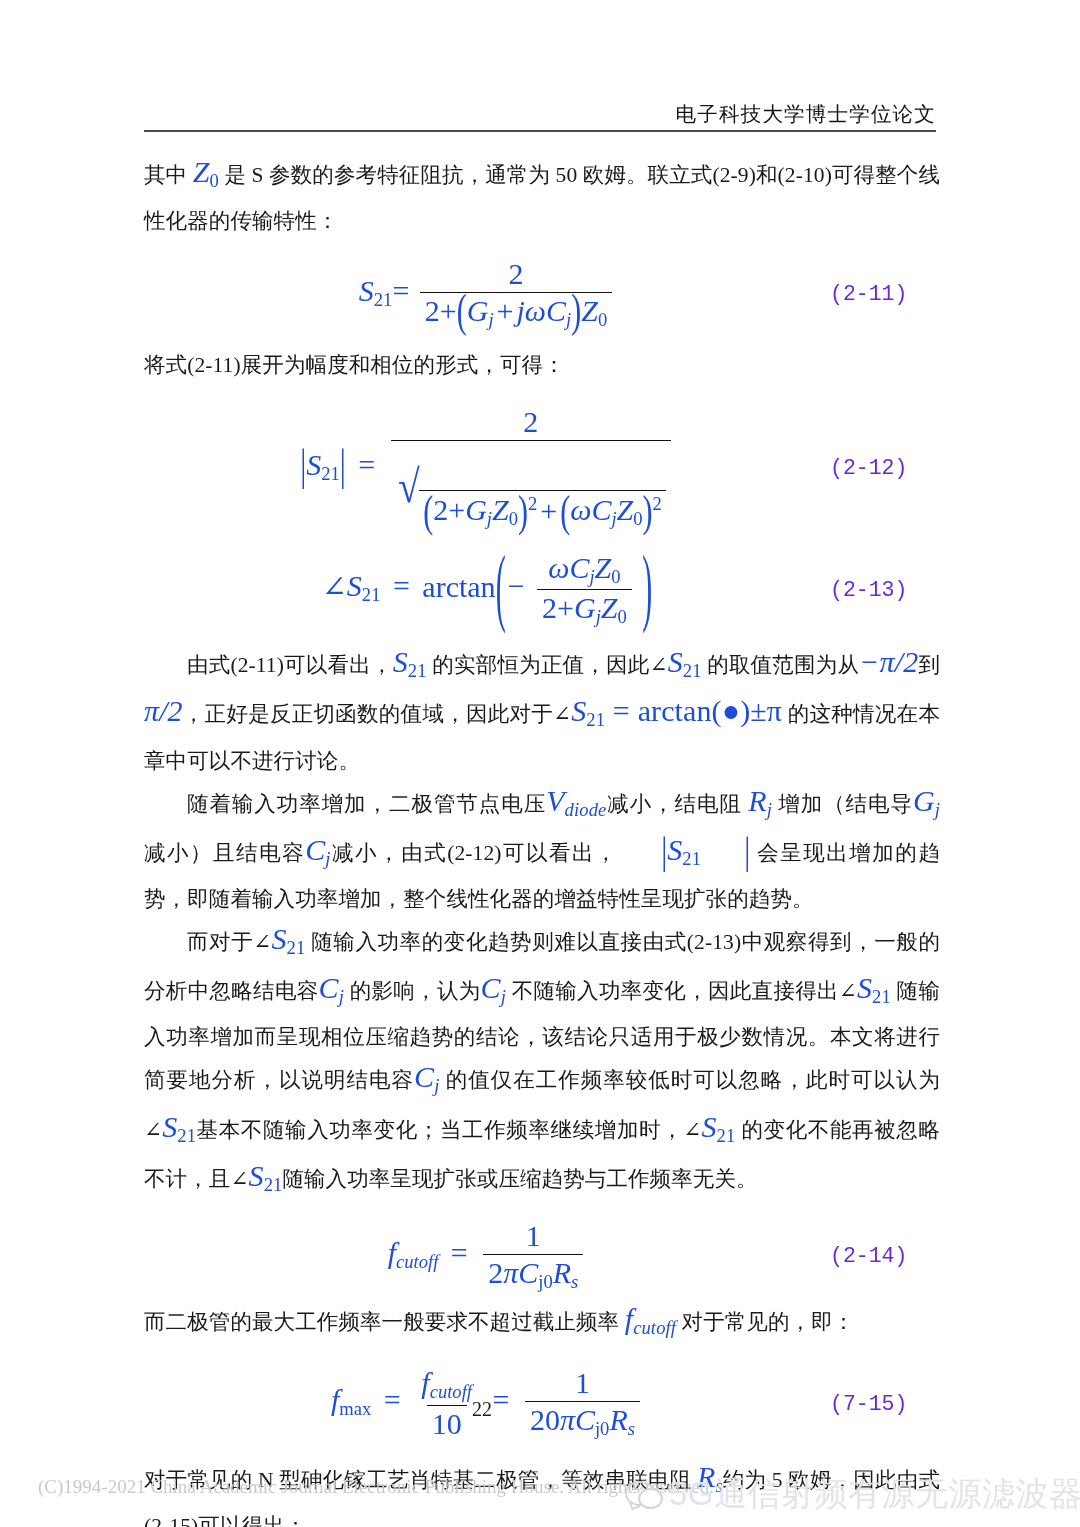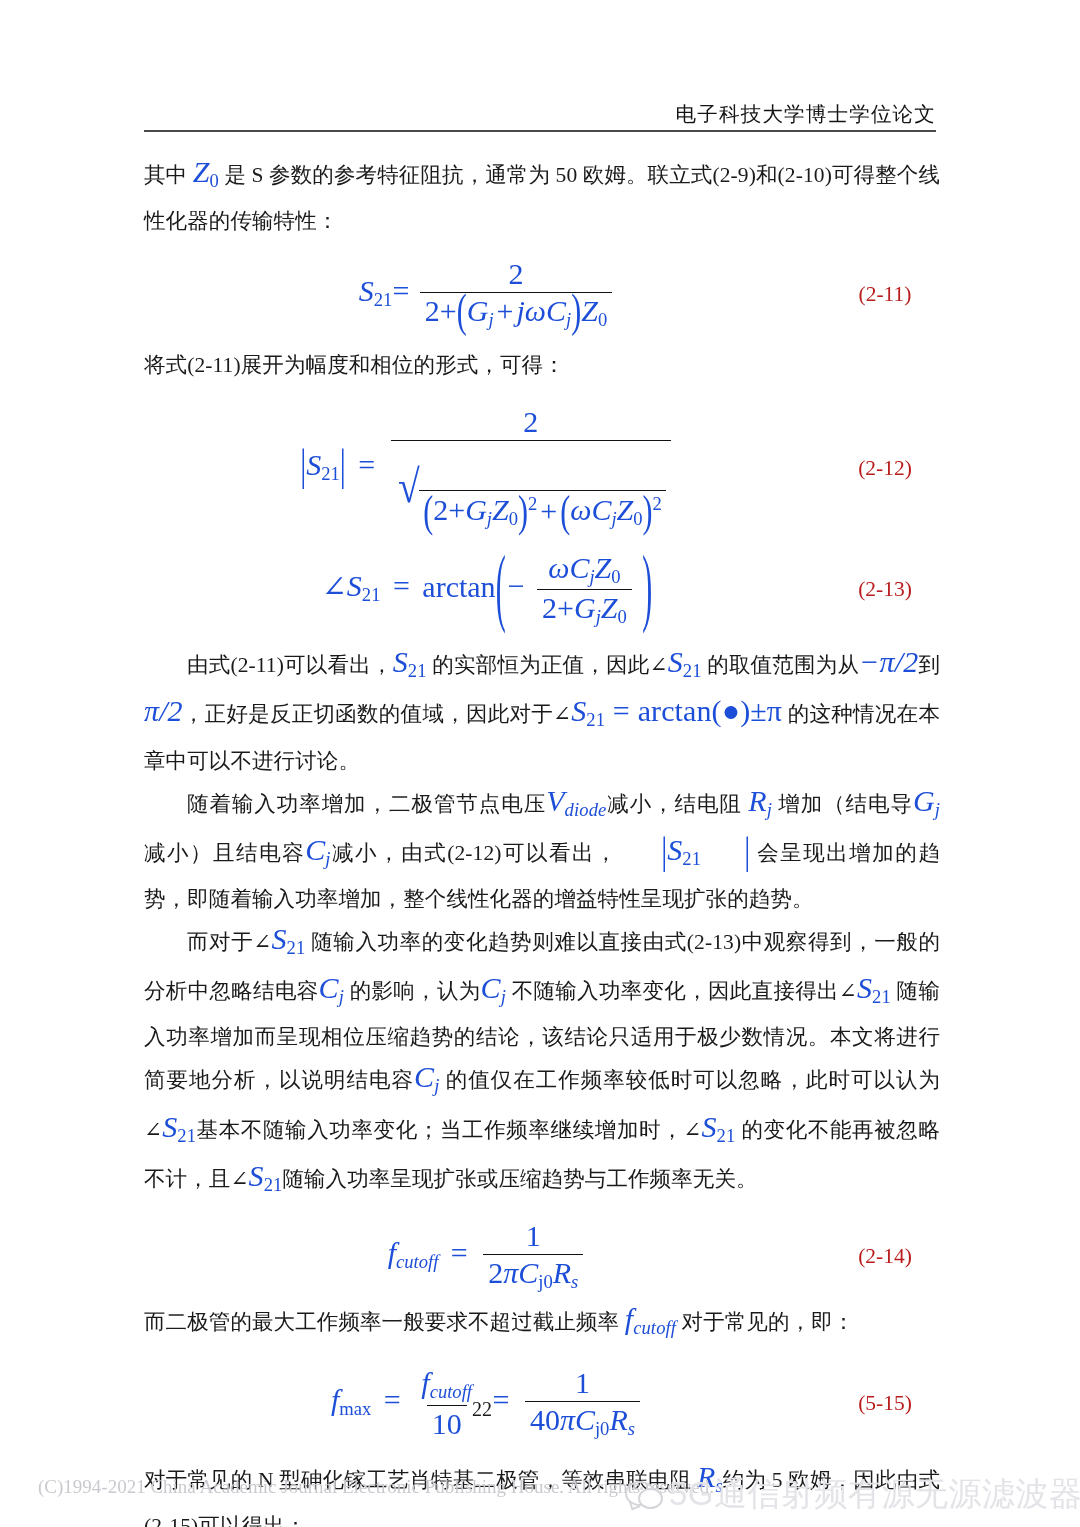--- a/index.html
+++ b/index.html
@@ -73,24 +73,24 @@
     margin: 0;
   }
   .eqbody {
     flex: 1 1 auto;
     display: flex;
     justify-content: center;
     align-items: flex-start;
   }
   .eqnum {
     flex: 0 0 110px;
-    text-align: center;
+    text-align: left;
     font-size: 21.5px;
-    color: #b91c1c;
-    font-family: Liberation Serif, serif;
+    color: #6d28d9;
+    font-family: Liberation Mono, monospace;
   }
 
   
   .m { font-family: "Liberation Serif", "DejaVu Serif", serif; font-size: 30px; color:#1d4ed8; }
   .mi { font-style: italic; }
   .mup { font-style: normal; }
   sub.s { font-size: 0.62em; vertical-align: -0.28em; font-style: normal; }
   sub.si { font-size: 0.62em; vertical-align: -0.28em; font-style: italic; }
   sup.sp { font-size: 0.62em; vertical-align: 0.55em; font-style: normal; }
 
@@ -320,25 +320,25 @@
         <span class="m">
           <span class="mi"><span>f</span><sub class="s">max</sub></span>
           <span class="mup" style="margin:0 5px;">=</span>
           <span class="frac">
             <span class="num"><span class="mi">f</span><sub class="si">cutoff</sub></span>
             <span class="den mup">10</span>
           </span>
           <span class="mup" style="margin:0 5px;">=</span>
           <span class="frac">
             <span class="num mup">1</span>
-            <span class="den"><span class="mup">40</span><span class="mi">π</span><span class="mi">C</span><sub class="s">j0</sub><span class="mi">R</span><sub class="si">s</sub></span>
-          </span>
-        </span>
-      </div>
-      <div class="eqnum">(5-15)</div>
+            <span class="den"><span class="mup">20</span><span class="mi">π</span><span class="mi">C</span><sub class="s">j0</sub><span class="mi">R</span><sub class="si">s</sub></span>
+          </span>
+        </span>
+      </div>
+      <div class="eqnum">(7-15)</div>
     </div>
 
     <p class="para"><span>对于常见的 N 型砷化镓工艺肖特基二极管，等效串联电阻 </span><span class="m mi"><span>R</span><sub class="si">s</sub></span><span>约为 5 欧姆，因此由式(2-15)可以得出：</span></p>
 
     <div class="eqrow" style="margin-top:20px;">
       <div class="eqbody">
         <span class="m">
           <span class="mi"><span>ω</span><sub class="s">max</sub></span><span class="mi"><span>C</span><sub class="s">j0</sub></span>
           <span class="mup" style="margin:0 5px;">=</span>
           <span class="mup">2</span><span class="mi">π</span><span class="mi"><span>f</span><sub class="s">max</sub></span><span class="mi"><span>C</span><sub class="s">j0</sub></span>

